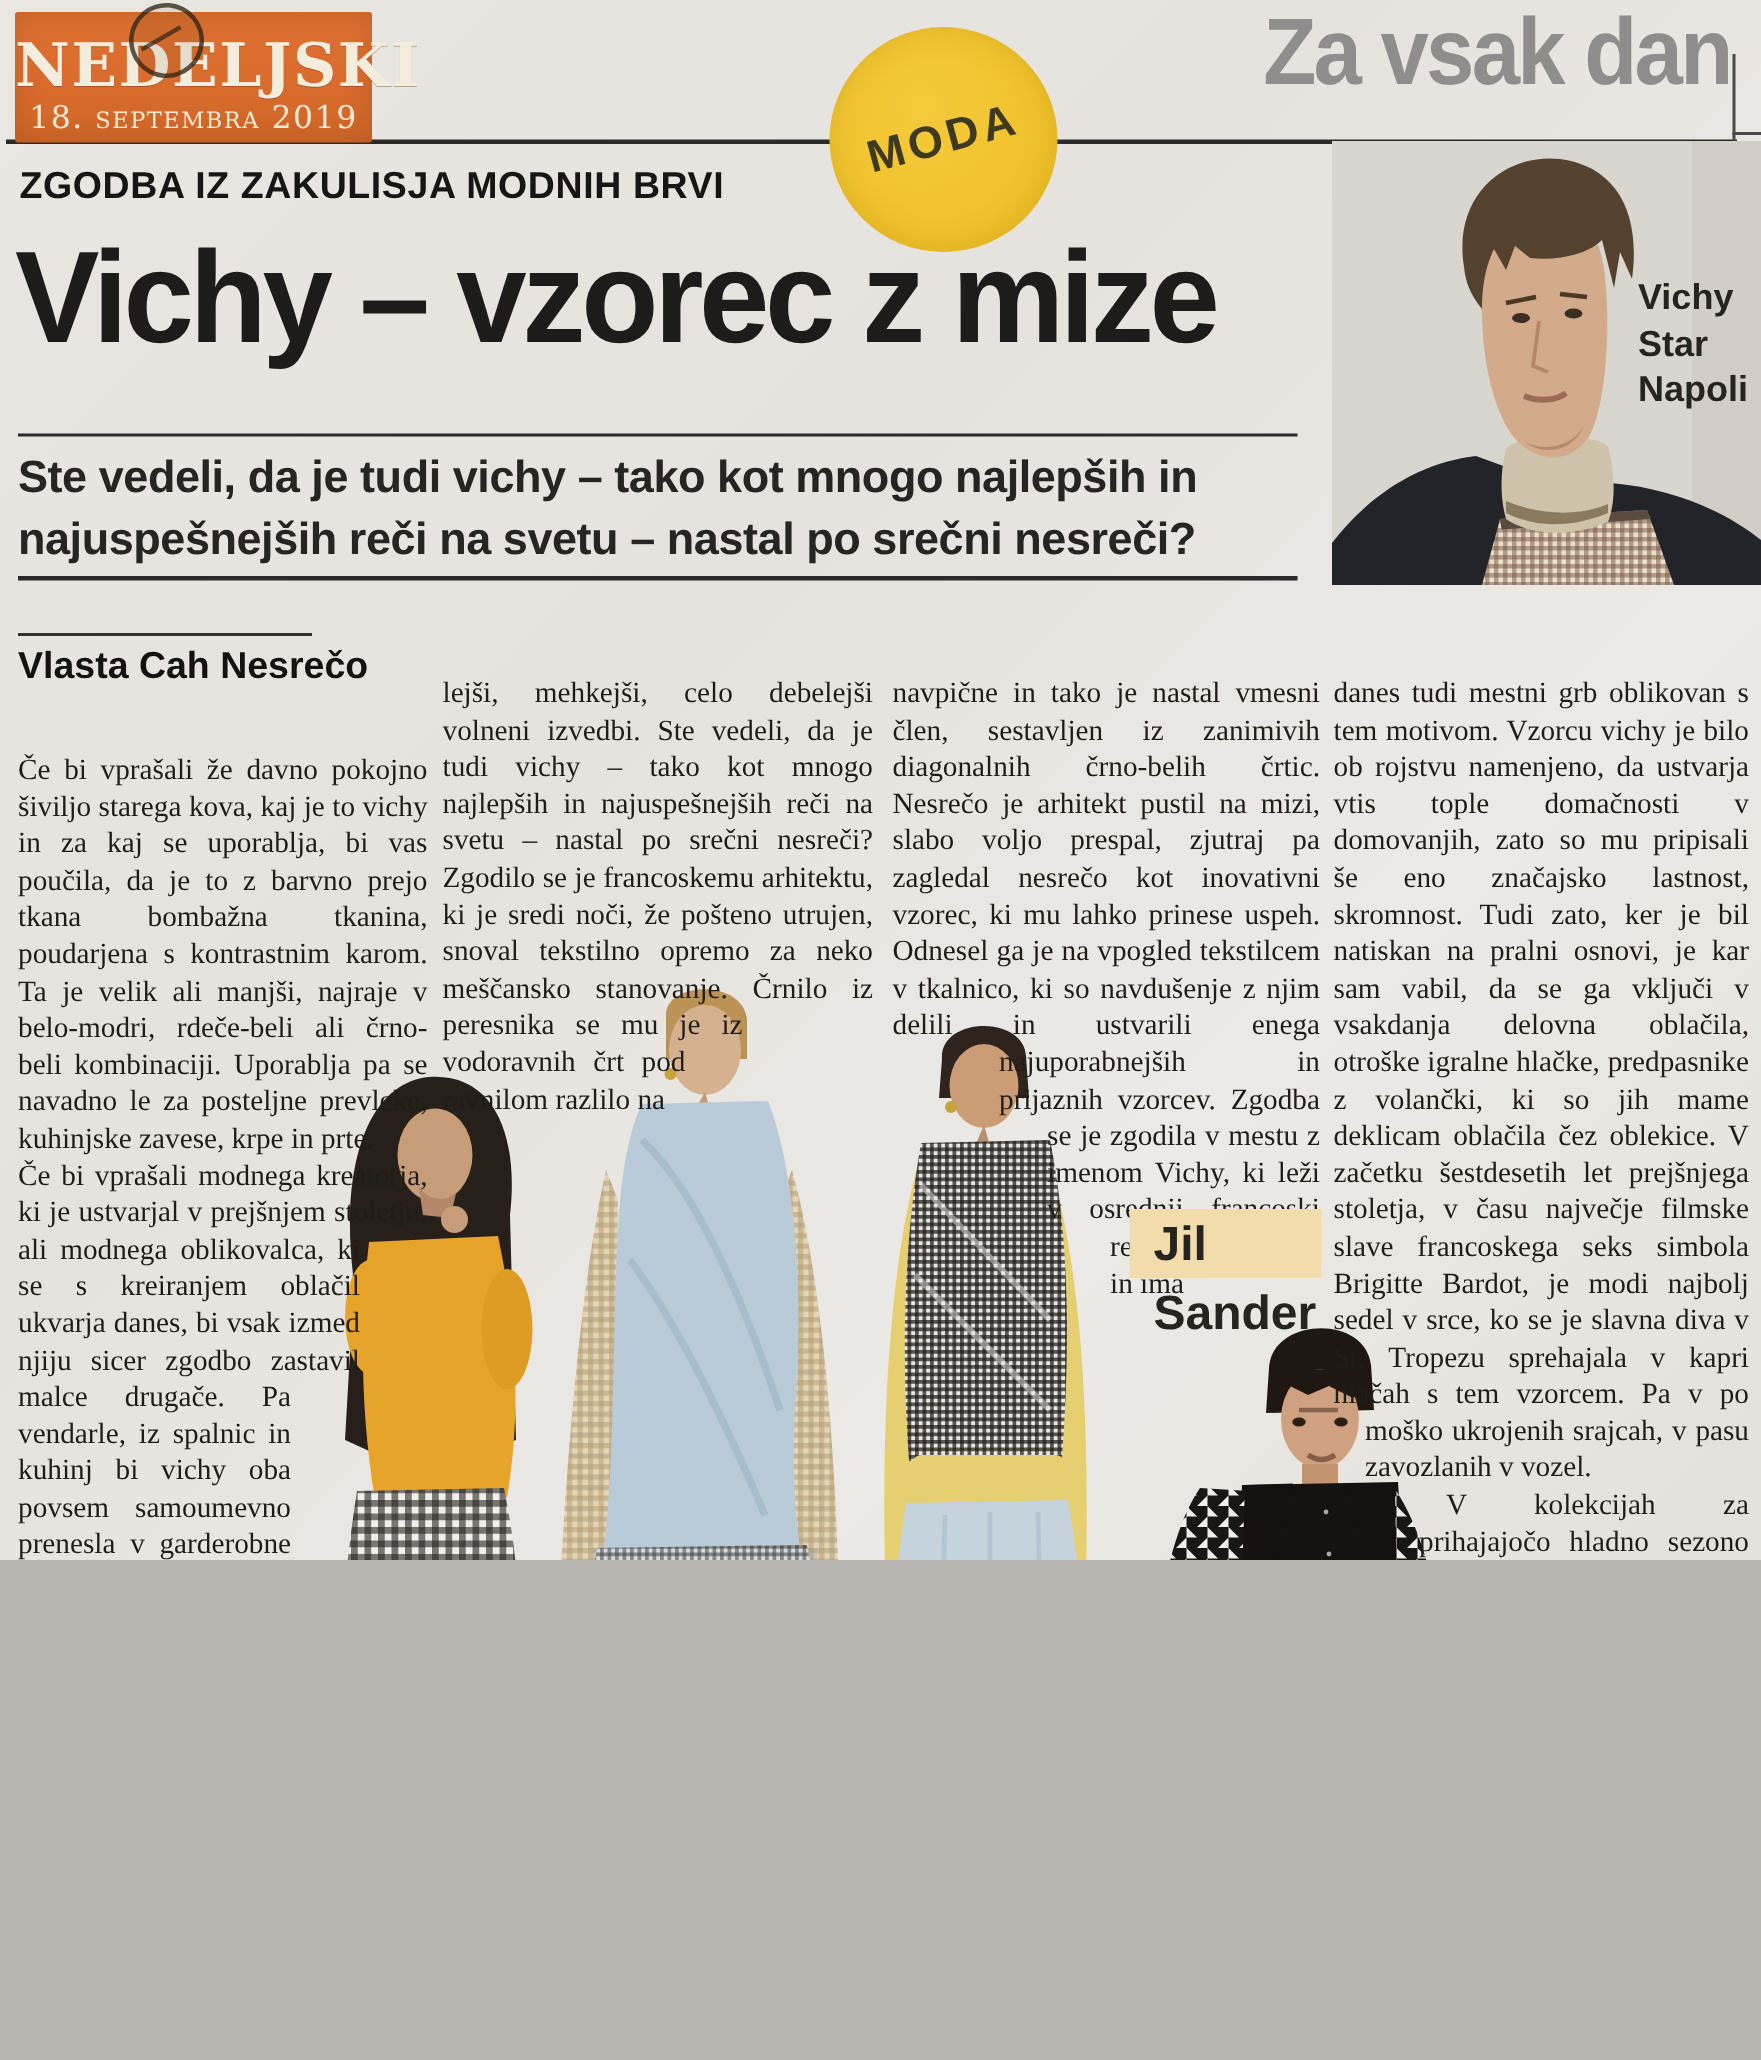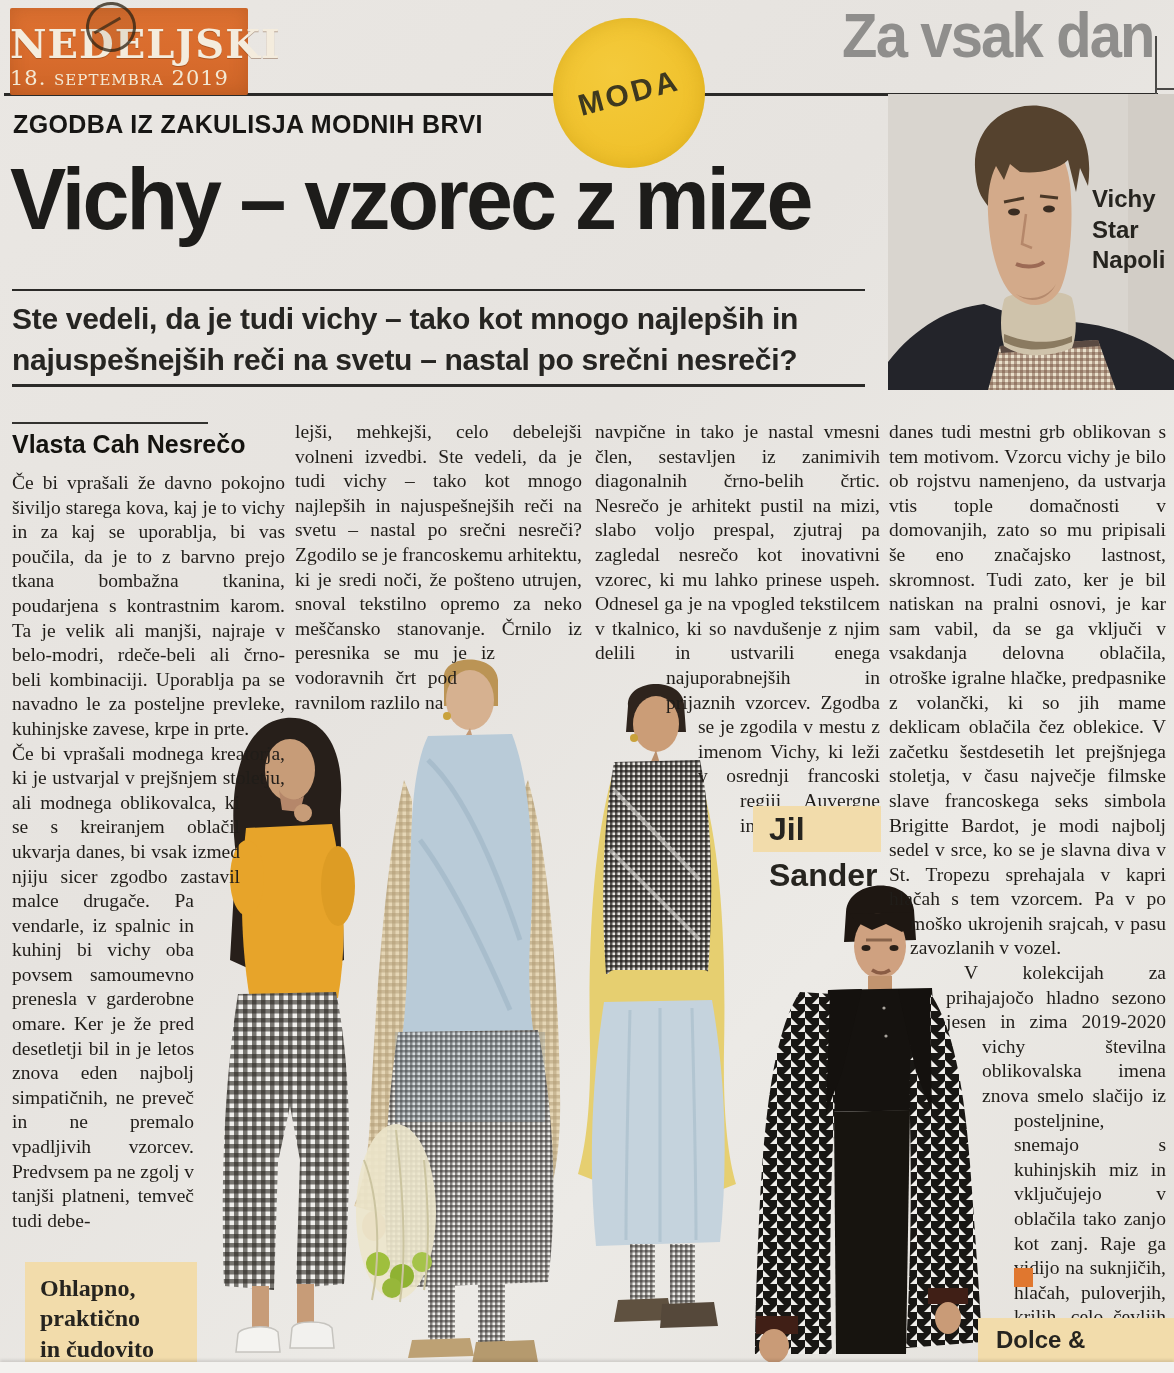--- a/index.html
+++ b/index.html
@@ -2,21 +2,21 @@
 <html lang="sl"><head>
 <meta charset="utf-8">
 <style>
   html,body{margin:0;padding:0;}
   body{
     font-family:"Liberation Sans", sans-serif;
     background:#b9b6b2;
   }
   .page{
     position:relative;
-    width:1174px;height:1373px;
+    width:1174px;height:1040px;
     margin:0 auto;
     background:linear-gradient(135deg,#eae7e3 0%,#e6e3df 40%,#eceae6 70%,#e4e1dc 100%);
     overflow:hidden;
   }
   .abs{position:absolute;}
 
   
   .masthead{
     left:10px;top:8px;width:238px;height:87px;
     background:linear-gradient(180deg,#dd7131 0%,#d96c2d 55%,#cf6628 100%);
@@ -27,20 +27,21 @@
   .masthead-title{
     position:absolute;left:0;right:0;top:16px;
     text-align:center;
     font-family:"DejaVu Serif", serif;
     font-weight:bold;font-size:40px;line-height:1;
     letter-spacing:1px;color:#f4ecdd;
     text-shadow:0 1px 0 rgba(90,40,10,.35);
   }
   .masthead-date{
     position:absolute;left:0;right:0;top:58px;
+    text-align:center;
     font-family:"DejaVu Serif", serif;
     font-variant-caps:small-caps;
     font-size:21px;color:#f3e9d4;letter-spacing:1px;
   }
   .stamp{
     left:86px;top:2px;width:44px;height:44px;border-radius:50%;
     border:3px solid rgba(45,35,20,.75);
     transform:rotate(-18deg);
     z-index:5;background:rgba(60,45,25,.08);
   }
@@ -104,21 +105,21 @@
   }
 
   
   .byline-rule{left:12px;top:422px;width:196px;height:2px;background:#33322f;z-index:3;}
   .byline{left:12px;top:430px;font-size:25px;font-weight:bold;color:#14130f;z-index:3;}
 
   .col{
     font-family:"Liberation Serif", serif;
     font-size:19.5px;line-height:24.6px;
     color:#201d19;text-align:justify;
-    overflow:hidden;z-index:2;
+    overflow:hidden;z-index:2;margin-top:31px;
   }
   .col p{margin:0;}
   .col .sp{display:block;}
   .spr{float:right;clear:right;}
   .spl{float:left;clear:left;}
   .col-1{left:12px;top:471px;width:274px;height:800px;}
   .col-2{left:295px;top:420px;width:288px;height:340px;}
   .col-3{left:594px;top:420px;width:286px;height:445px;}
   .col-4{left:888px;top:420px;width:278px;height:905px;}
   .col-4 .p2{text-indent:18px;}

